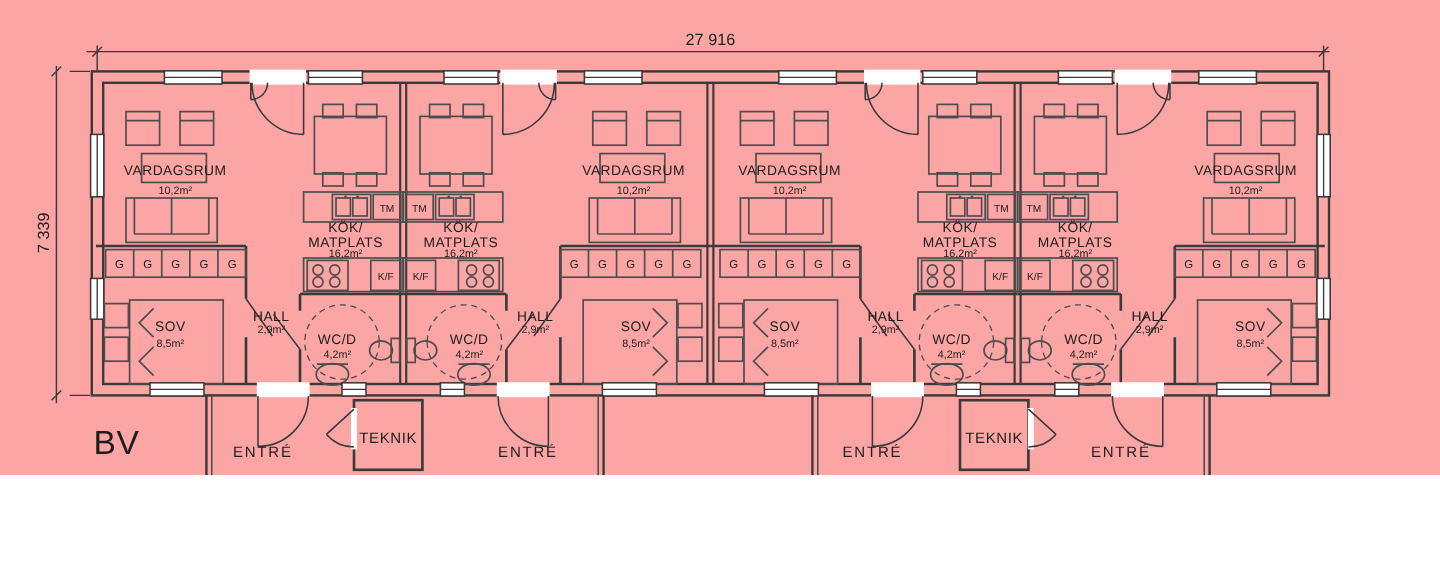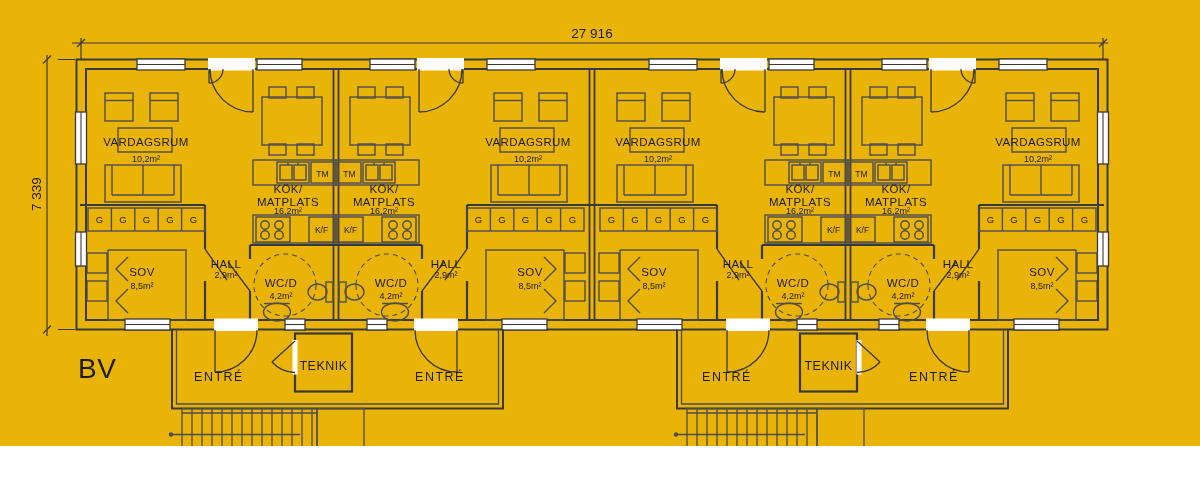--- a/index.html
+++ b/index.html
@@ -1,16 +1,16 @@
 <!DOCTYPE html>
 <html><head>
 <meta charset="utf-8">
 <style>
   html,body{margin:0;padding:0;background:#fff;}
-  .canvas{position:relative;width:1200px;height:446px;background:#eab308;overflow:hidden;}
+  .canvas{position:relative;width:1200px;height:396px;background:#fca5a5;overflow:hidden;}
   svg{position:absolute;left:0;top:0;}
   .shell{stroke:#3a3a3a;stroke-width:2;fill:none;}
   .wall{stroke:#3a3a3a;stroke-width:2.2;fill:none;}
   .pwall{stroke:#3a3a3a;stroke-width:1.8;fill:none;}
   .furn{stroke:#4d4d4d;stroke-width:1.4;fill:none;}
   .stair{stroke:#4d4d4d;stroke-width:1.3;fill:none;}
   .filldot{fill:#4d4d4d;stroke:none;}
   .dash{stroke-dasharray:5 4;stroke-width:1.1;}
   .wrect{fill:#fff;stroke:#3a3a3a;stroke-width:1.3;}
   .wline{stroke:#3a3a3a;stroke-width:1.1;fill:none;}

